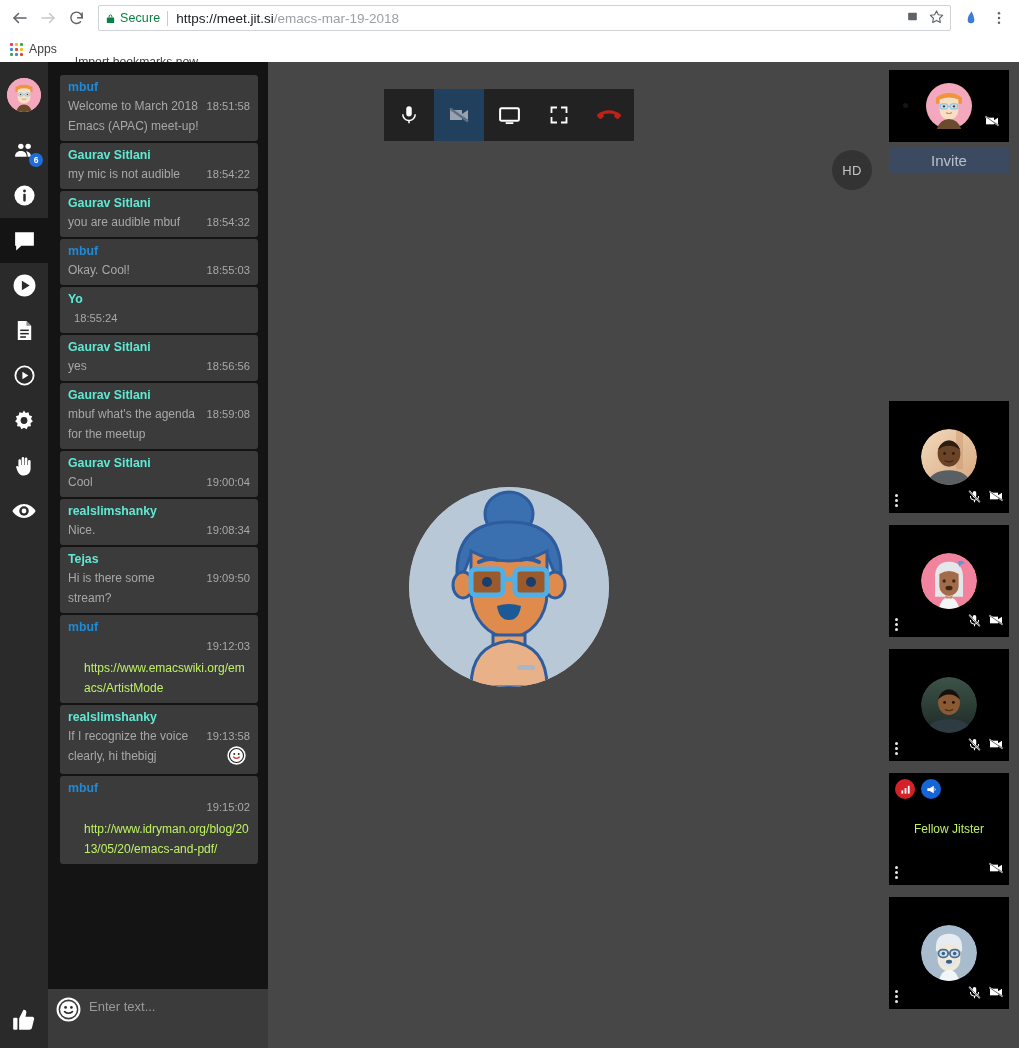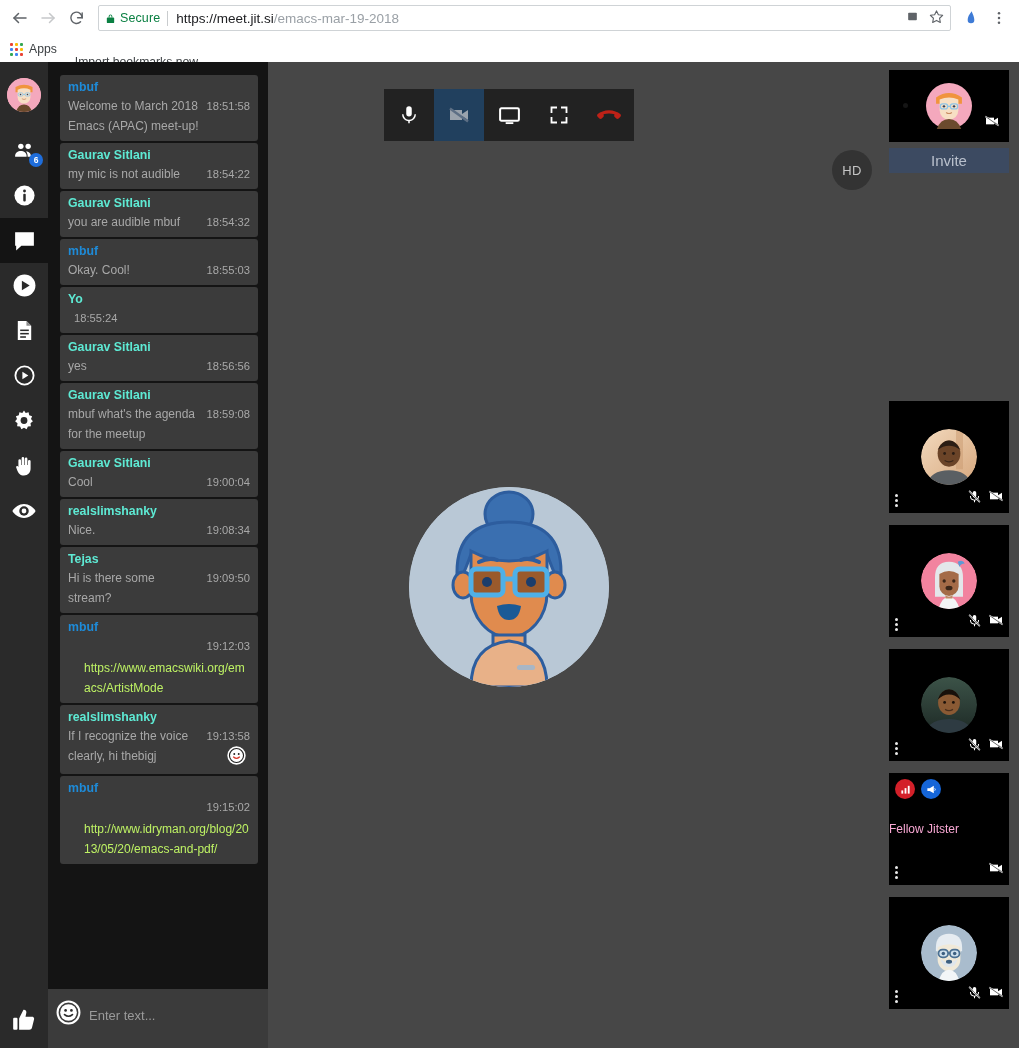--- a/index.html
+++ b/index.html
@@ -101,21 +101,21 @@
   .msg .time {
     font-size: 11.2px; color: #a8a8a8; line-height: 20px;
     flex: 0 0 auto; margin-left: 6px; white-space: nowrap;
   }
   .msg.linkmsg .body { display:block; }
   .msg.linkmsg .time { display:block; text-align:right; margin:0 0 2px 0; }
   .emoji-inline { display:inline-block; vertical-align: middle; margin: 0 4px; }
 
   #chat-input-area {
     flex: 0 0 auto; height: 60px; background: #3b3b3b;
-    display: flex; align-items: center; padding: 8px 6px 17px 8px;
+    display: flex; align-items: flex-start; padding: 8px 6px 17px 8px;
     border-top: 1px solid #141414;
   }
   #smiley-btn { flex:0 0 auto; margin-right: 8px; }
   #chat-input {
     flex: 1 1 auto; background: transparent; border: none; outline: none;
     color: #d2d2d2; font-size: 13px; font-family: "Liberation Sans", sans-serif;
     padding-top: 2px;
   }
   #chat-input::placeholder { color: #9a9a9a; }
 
@@ -163,22 +163,22 @@
   .tile {
     width: 120px; height: 112px; background: #000000; position: relative;
     margin-bottom: 12px; overflow: hidden;
   }
   .tile .tile-avatar {
     position: absolute; left: 50%; top: 50%; transform: translate(-50%,-50%);
     width: 56px; height: 56px; border-radius: 50%; overflow: hidden;
   }
   .tile .tile-name {
     position: absolute; left: 0; right: 0; top: 50%;
-    transform: translateY(-50%); 
-    color: #f9a8d4; font-size: 12px;
+    transform: translateY(-50%); text-align: center;
+    color: #bef264; font-size: 12px;
   }
   .kebab {
     position: absolute; left: 6px; bottom: 6px; width: 4px;
     display: flex; flex-direction: column; gap: 2px;
   }
   .kebab i { width: 3px; height: 3px; background: #e8e8e8; border-radius:50%; }
   .tile-status {
     position: absolute; right: 5px; bottom: 5px; display: flex;
     align-items: center; gap: 6px;
   }

